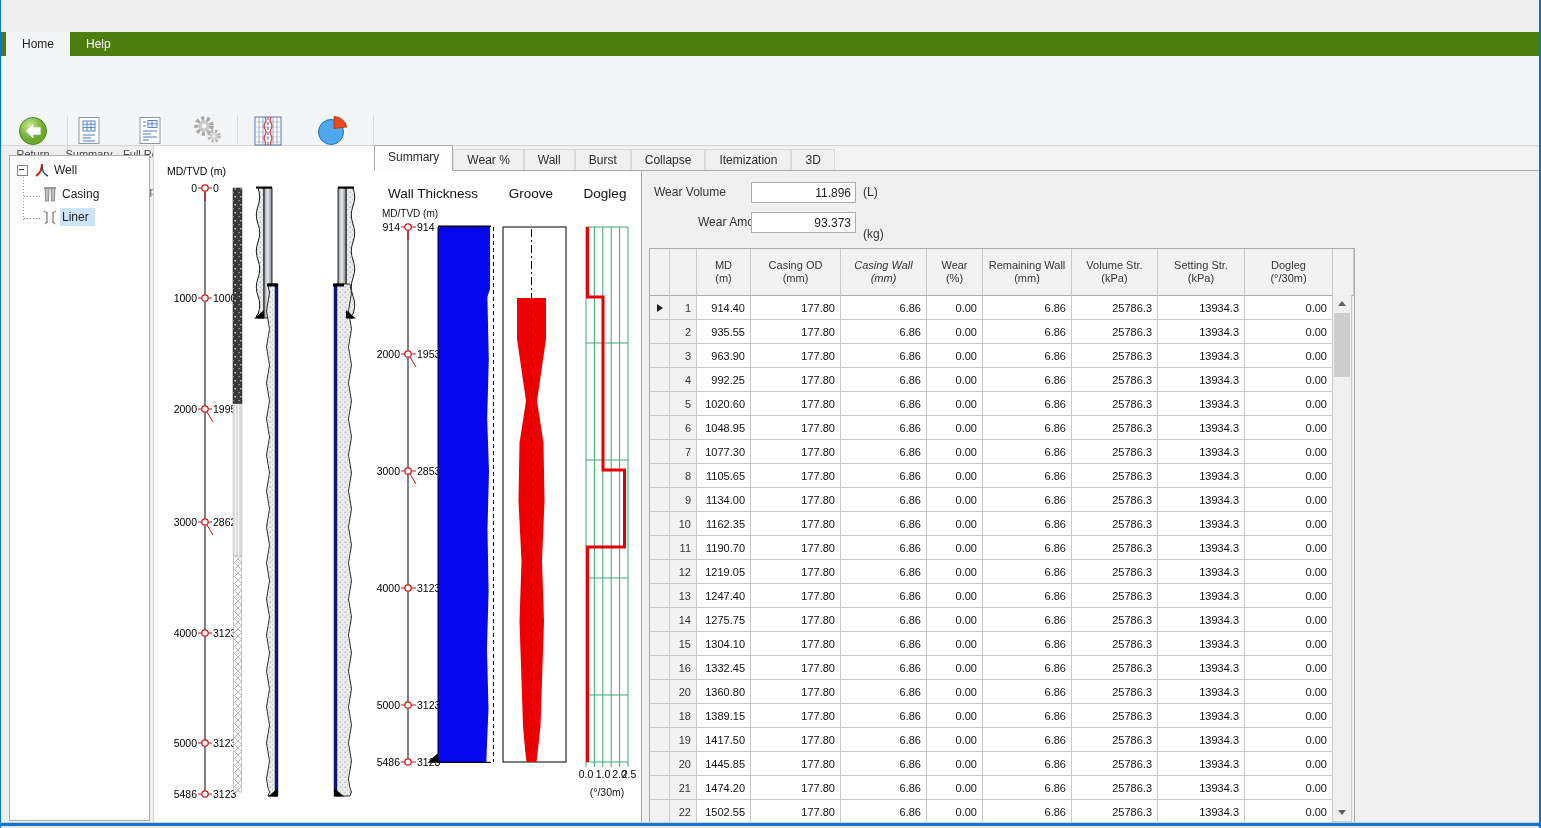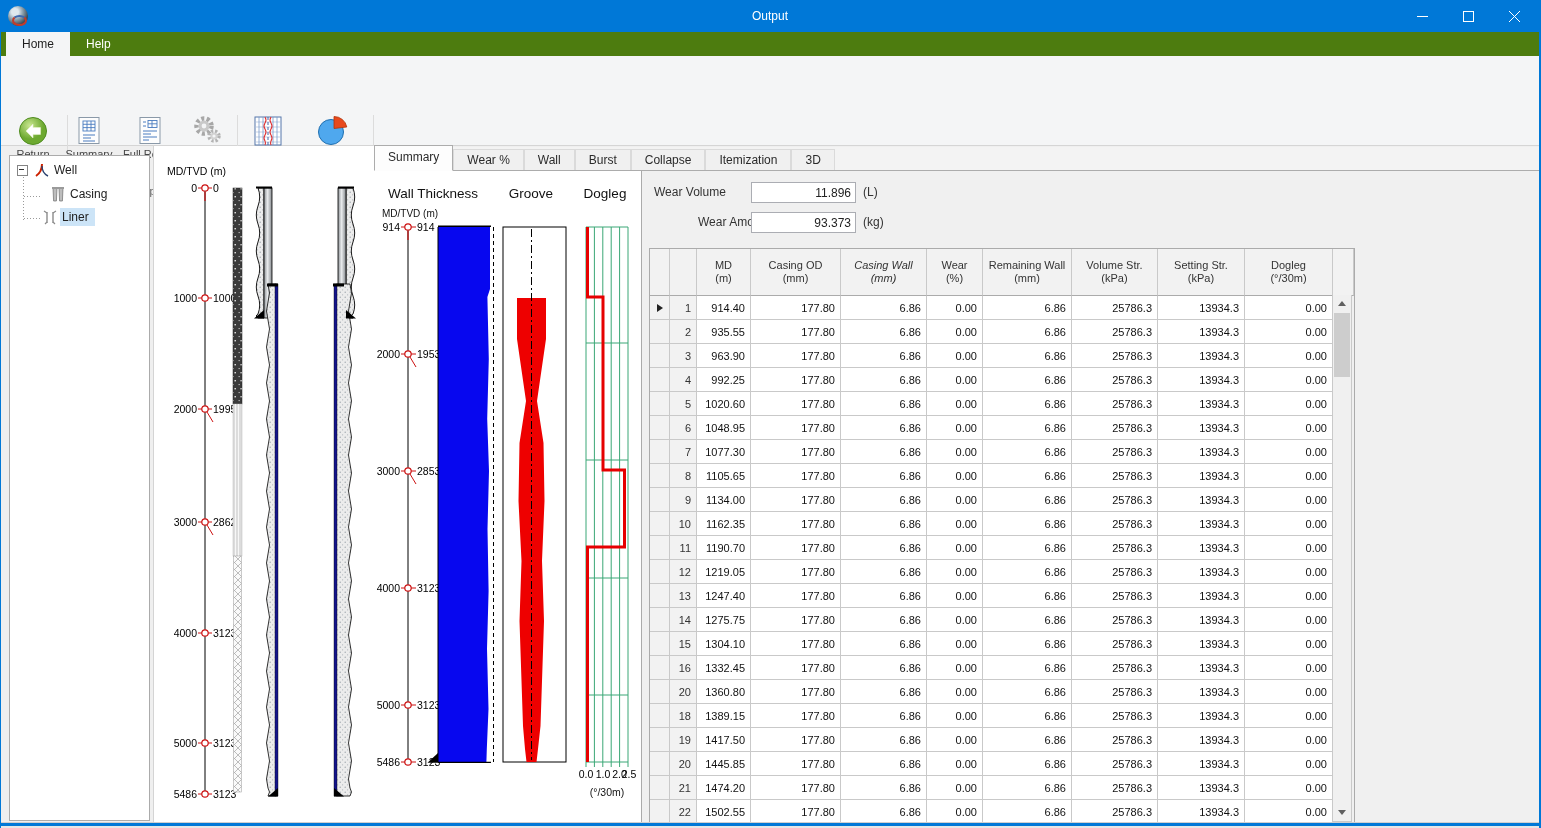--- a/index.html
+++ b/index.html
@@ -65,41 +65,20 @@
   
   .bottom-bar{left:0;top:822px;width:100%;height:6px;background:linear-gradient(to bottom,#cfcfcf 0 1px,#0078D7 1px 4px,#e6e6e6 4px 6px);}
   svg{display:block;}
   svg text{font-family:"Liberation Sans",sans-serif;}
 </style>
 </head>
 <body>
 
 <div class="window">
 
-  <div class="abs titlebar">
-    <div class="abs app-icon">
-        <i></i>
-      </div>
-    <div class="abs win-title">Output</div>
-    <div class="abs win-btn" style="right:94px;">
-      <svg width="11" height="11">
-          <line x1="0" y1="5.5" x2="11" y2="5.5" stroke="#fff" stroke-width="1"></line>
-        </svg>
-    </div>
-    <div class="abs win-btn" style="right:48px;">
-      <svg width="11" height="11">
-          <rect x="0.5" y="0.5" width="10" height="10" fill="none" stroke="#fff" stroke-width="1"></rect>
-        </svg>
-    </div>
-    <div class="abs win-btn" style="right:2px;">
-      <svg width="11" height="11">
-          <path d="M0,0 L11,11 M11,0 L0,11" stroke="#fff" stroke-width="1"></path>
-        </svg>
-    </div>
-  </div>
 
   <div class="abs menubar">
     <div class="menu-tab sel">Home</div>
     <div class="menu-tab">Help</div>
   </div>
 
   <div class="abs ribbon">
     <div class="rb-btn" style="left:4px;width:56px;">
       <span class="ric">
         <svg width="32" height="32" viewBox="0 0 32 32">
@@ -198,21 +177,21 @@
     <div class="tree-row" style="left:7px;top:6px;">
       <span class="expander">
           <i></i>
         </span>
       <svg width="18" height="16" viewBox="0 0 18 16" style="margin:0 3px 0 5px;">
         <path d="M3,14 Q9,10 9,2" fill="none" stroke="#CC2200" stroke-width="2"></path>
         <path d="M15,14 Q9,11 9,4" fill="none" stroke="#28406E" stroke-width="1.4"></path>
       </svg>
       <span>Well</span>
     </div>
-    <div class="tree-row" style="left:40px;top:29px;">
+    <div class="tree-row" style="left:32px;top:29px;">
       <svg width="16" height="18" viewBox="0 0 16 18" style="margin-right:4px;">
         <path d="M3,3 h4 l-0.6,13 h-2.8 Z" fill="#BDBDBD" stroke="#6f6f6f" stroke-width="0.7"></path>
         <path d="M9,3 h4 l-0.6,13 h-2.8 Z" fill="#BDBDBD" stroke="#6f6f6f" stroke-width="0.7"></path>
         <rect x="2" y="2" width="6" height="2" fill="#9a9a9a"></rect>
           <rect x="8" y="2" width="6" height="2" fill="#9a9a9a"></rect>
       </svg>
       <span>Casing</span>
     </div>
     <div class="tree-row" style="left:32px;top:51px;">
       <svg width="16" height="20" viewBox="0 0 16 20" style="margin-right:2px;">
@@ -409,21 +388,21 @@
         </g>
       </svg>
     </div>
 
     <div class="right-content">
       <div class="fld-lbl" style="left:12px;top:14px;">Wear Volume</div>
       <input class="fld-box" style="left: 109px; top: 11px;" readonly="" value="11.896">
       <div class="fld-lbl" style="left:221px;top:14px;">(L)</div>
       <div class="fld-lbl" style="left:12px;top:44px;margin-left:44px;">Wear Amount</div>
       <input class="fld-box" style="left: 109px; top: 41px;" readonly="" value="93.373">
-      <div class="fld-lbl" style="left:221px;top:44px;text-align:center;">(kg)</div>
+      <div class="fld-lbl" style="left:221px;top:56px;text-align:center;">(kg)</div>
 
       <div class="abs grid" id="grid">
           <div class="g-row hd">
             <div class="gc hdr" style="width: 20px;"></div>
             <div class="gc hdr" style="width: 27px;"></div>
             <div class="gc hdr" style="width: 54px;">
               <span>MD</span>
               <span>(m)</span>
             </div>
             <div class="gc hdr" style="width: 90px;">

